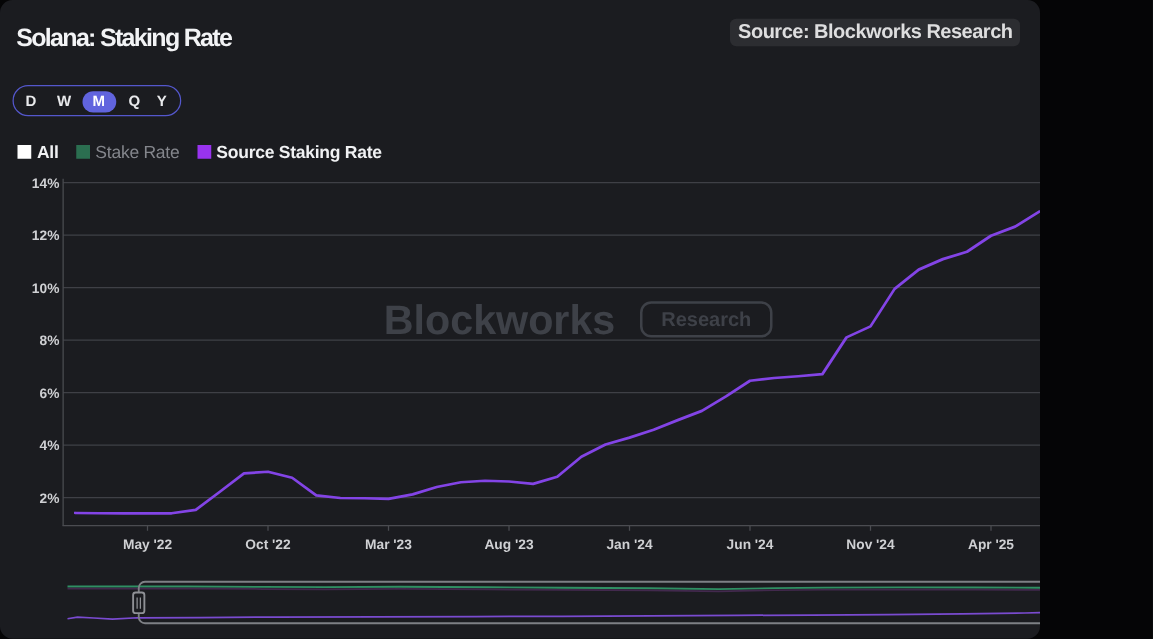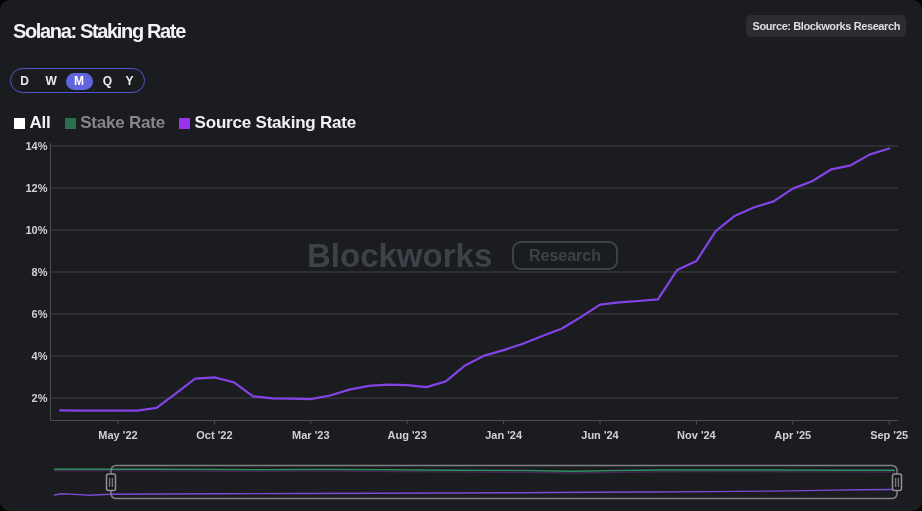--- a/index.html
+++ b/index.html
@@ -1,27 +1,27 @@
 <!DOCTYPE html>
 <html><head>
 <meta charset="utf-8">
 <style>
 html,body{margin:0;padding:0;width:922px;height:511px;background:#050506;overflow:hidden}
 *{box-sizing:border-box}
-.card{position:absolute;left:0;top:0;width:922px;height:511px;background:#1b1c20;border-radius:10px;font-family:"Liberation Sans",sans-serif;overflow:hidden}
+.card{position:absolute;left:0;top:0;width:832px;height:511px;background:#1b1c20;border-radius:10px;font-family:"Liberation Sans",sans-serif;overflow:hidden}
 .title{position:absolute;left:13px;top:20.5px;font-size:20px;line-height:20px;font-weight:700;color:#f2f3f5;letter-spacing:-1.35px}
-.source{position:absolute;right:16px;top:15px;height:22px;line-height:22px;background:#2c2d31;border-radius:5px;padding:0 6px;font-size:11px;font-weight:700;color:#dededf;letter-spacing:-0.4px}
+.source{position:absolute;right:16px;top:15px;height:22px;line-height:22px;background:#2c2d31;border-radius:5px;padding:0 6px;font-size:16px;font-weight:700;color:#dededf;letter-spacing:-0.4px}
 .pill{position:absolute;left:10px;top:68px;width:135px;height:25px;border:1px solid #5457cc;border-radius:13px}
 .pill span{position:absolute;top:3.5px;width:27px;height:17px;line-height:17px;text-align:center;font-size:12px;font-weight:700;color:#e9eaec;border-radius:9px}
 .pill span.sel{background:#6164de;color:#fff}
-.legend{position:absolute;left:14px;top:113px;display:flex;align-items:center;font-size:17px;letter-spacing:-0.2px}
+.legend{position:absolute;left:14px;top:113px;display:flex;align-items:center;font-size:14px;letter-spacing:-0.2px}
 .legend .sq{display:inline-block;width:11px;height:11px;margin-right:4.5px}
 .legend .item{display:flex;align-items:center;margin-right:14px}
 .lab-b{font-weight:700;color:#f0f1f3}
-.lab-m{font-weight:700;color:#84868c}
+.lab-m{font-weight:400;color:#84868c}
 svg{position:absolute;left:0;top:0}
 </style>
 </head>
 <body>
 <div class="card">
   <div class="title">Solana: Staking Rate</div>
   <div class="source">Source: Blockworks Research</div>
   <div class="pill">
       <span style="left:0.2px">D</span>
       <span style="left:26.7px">W</span>

